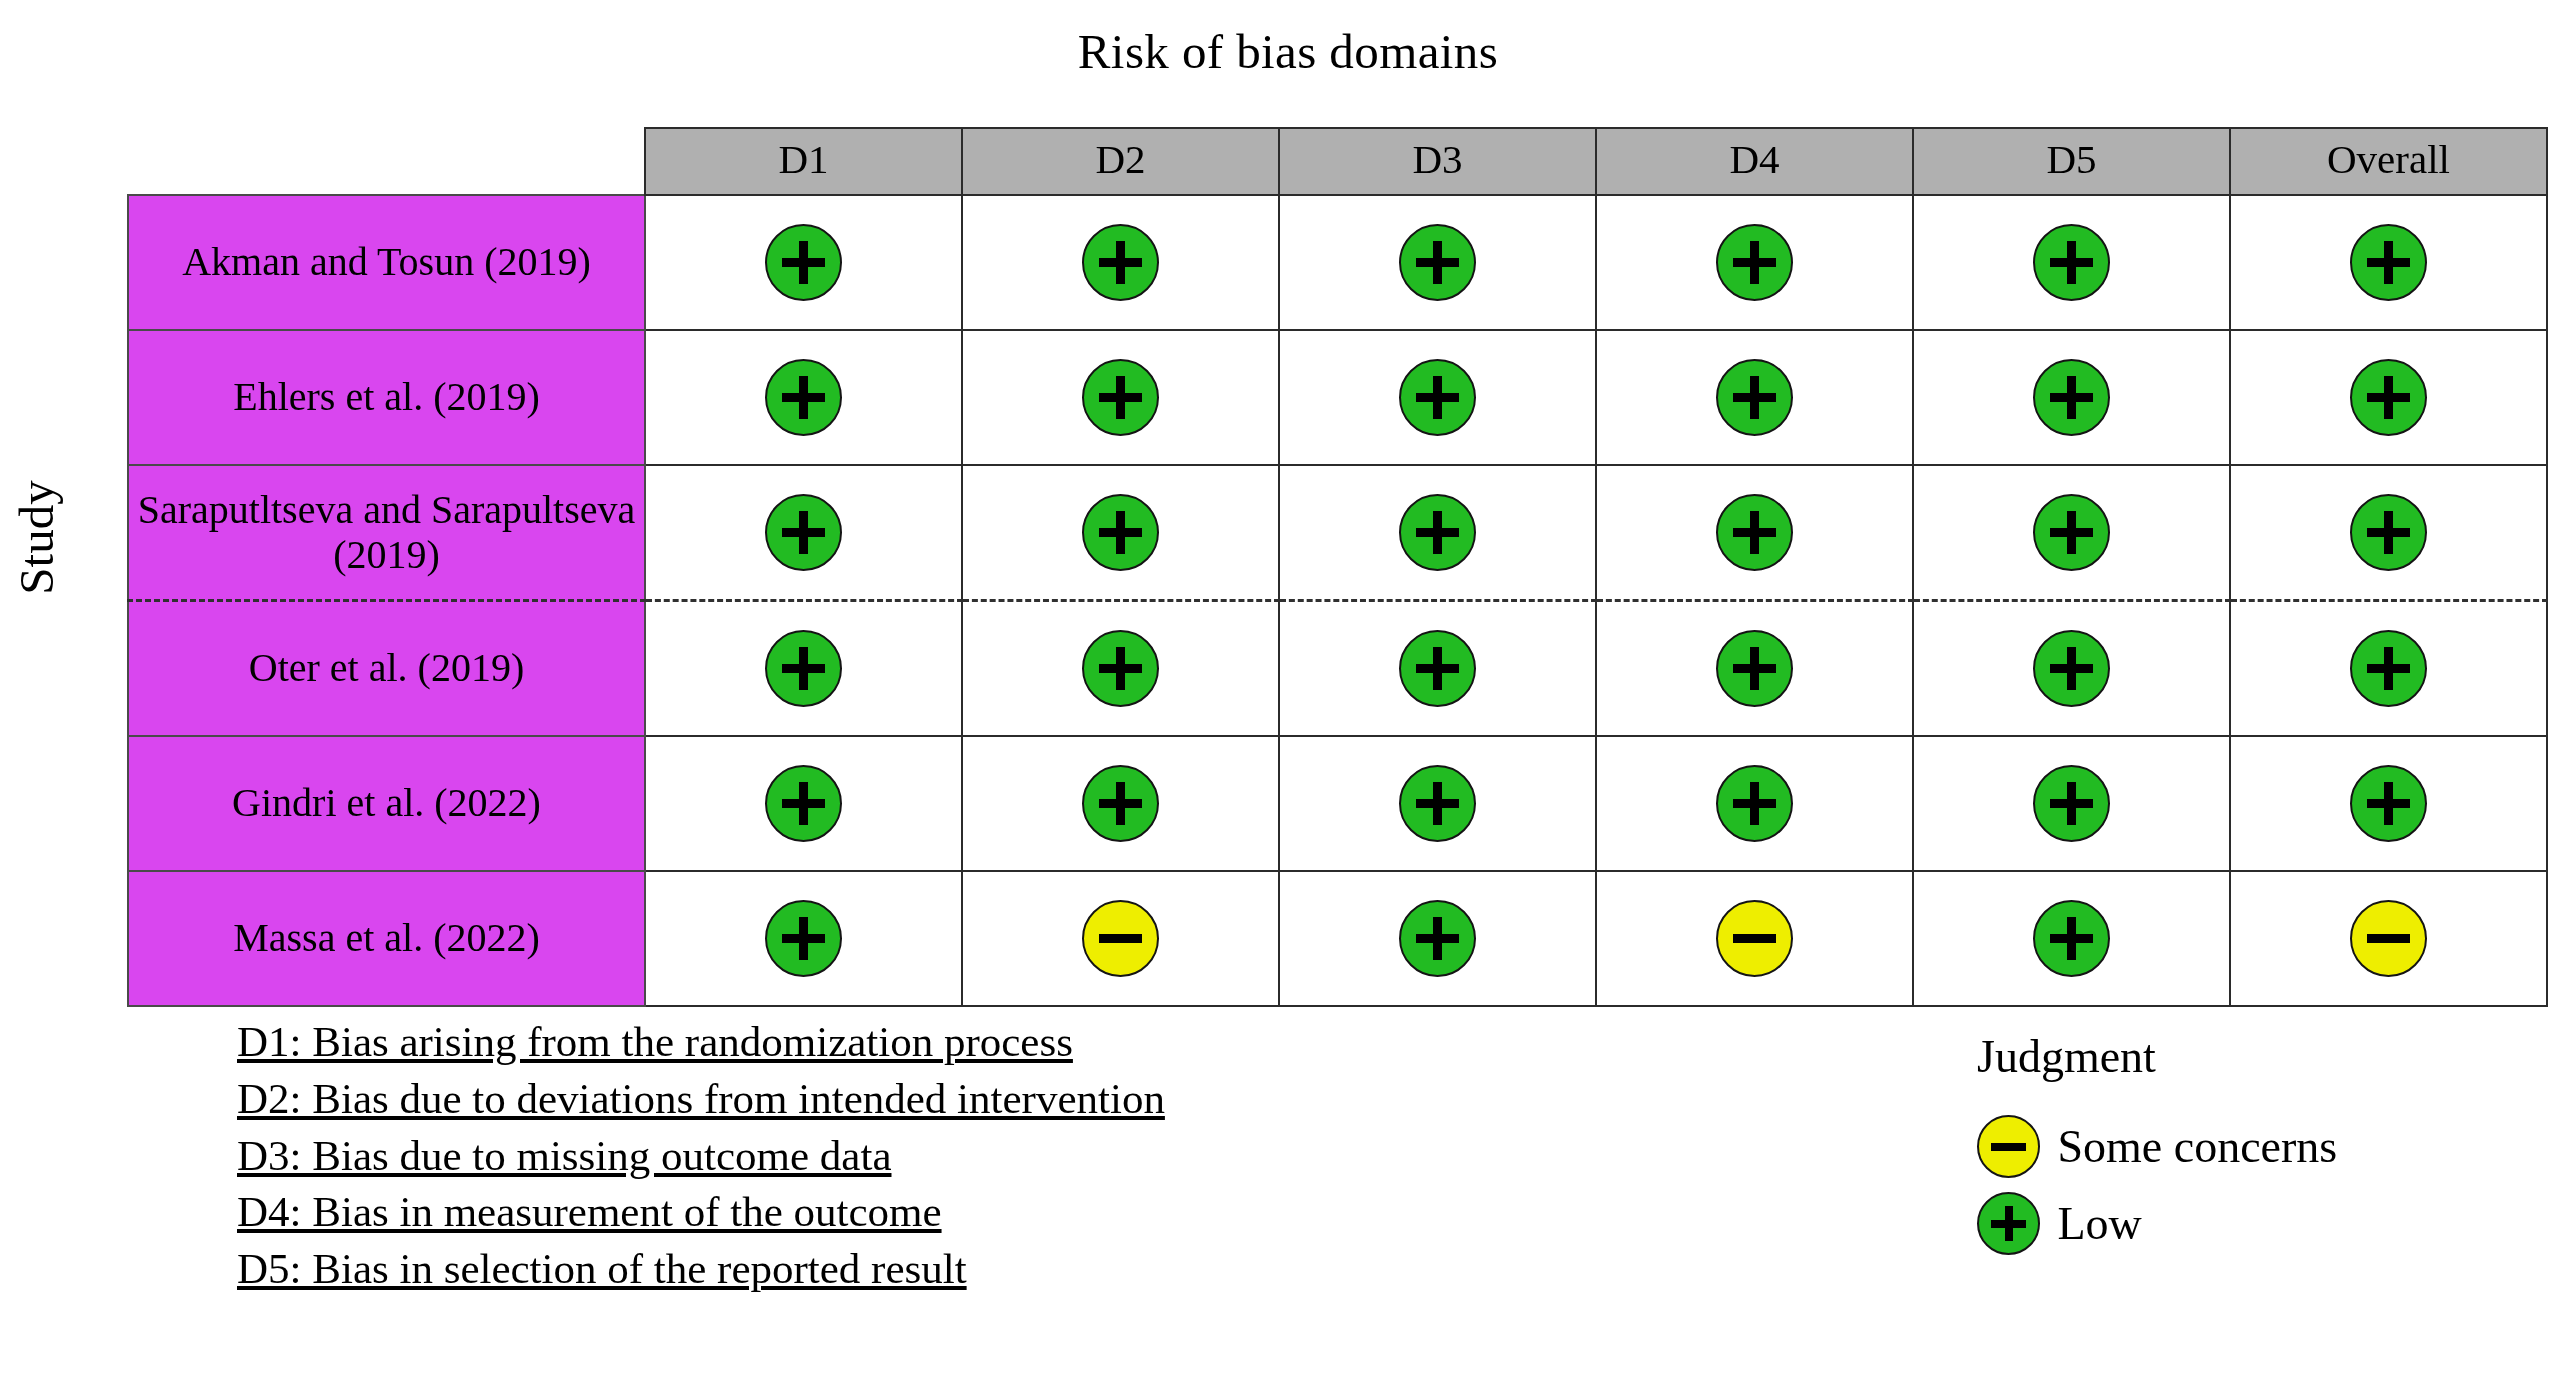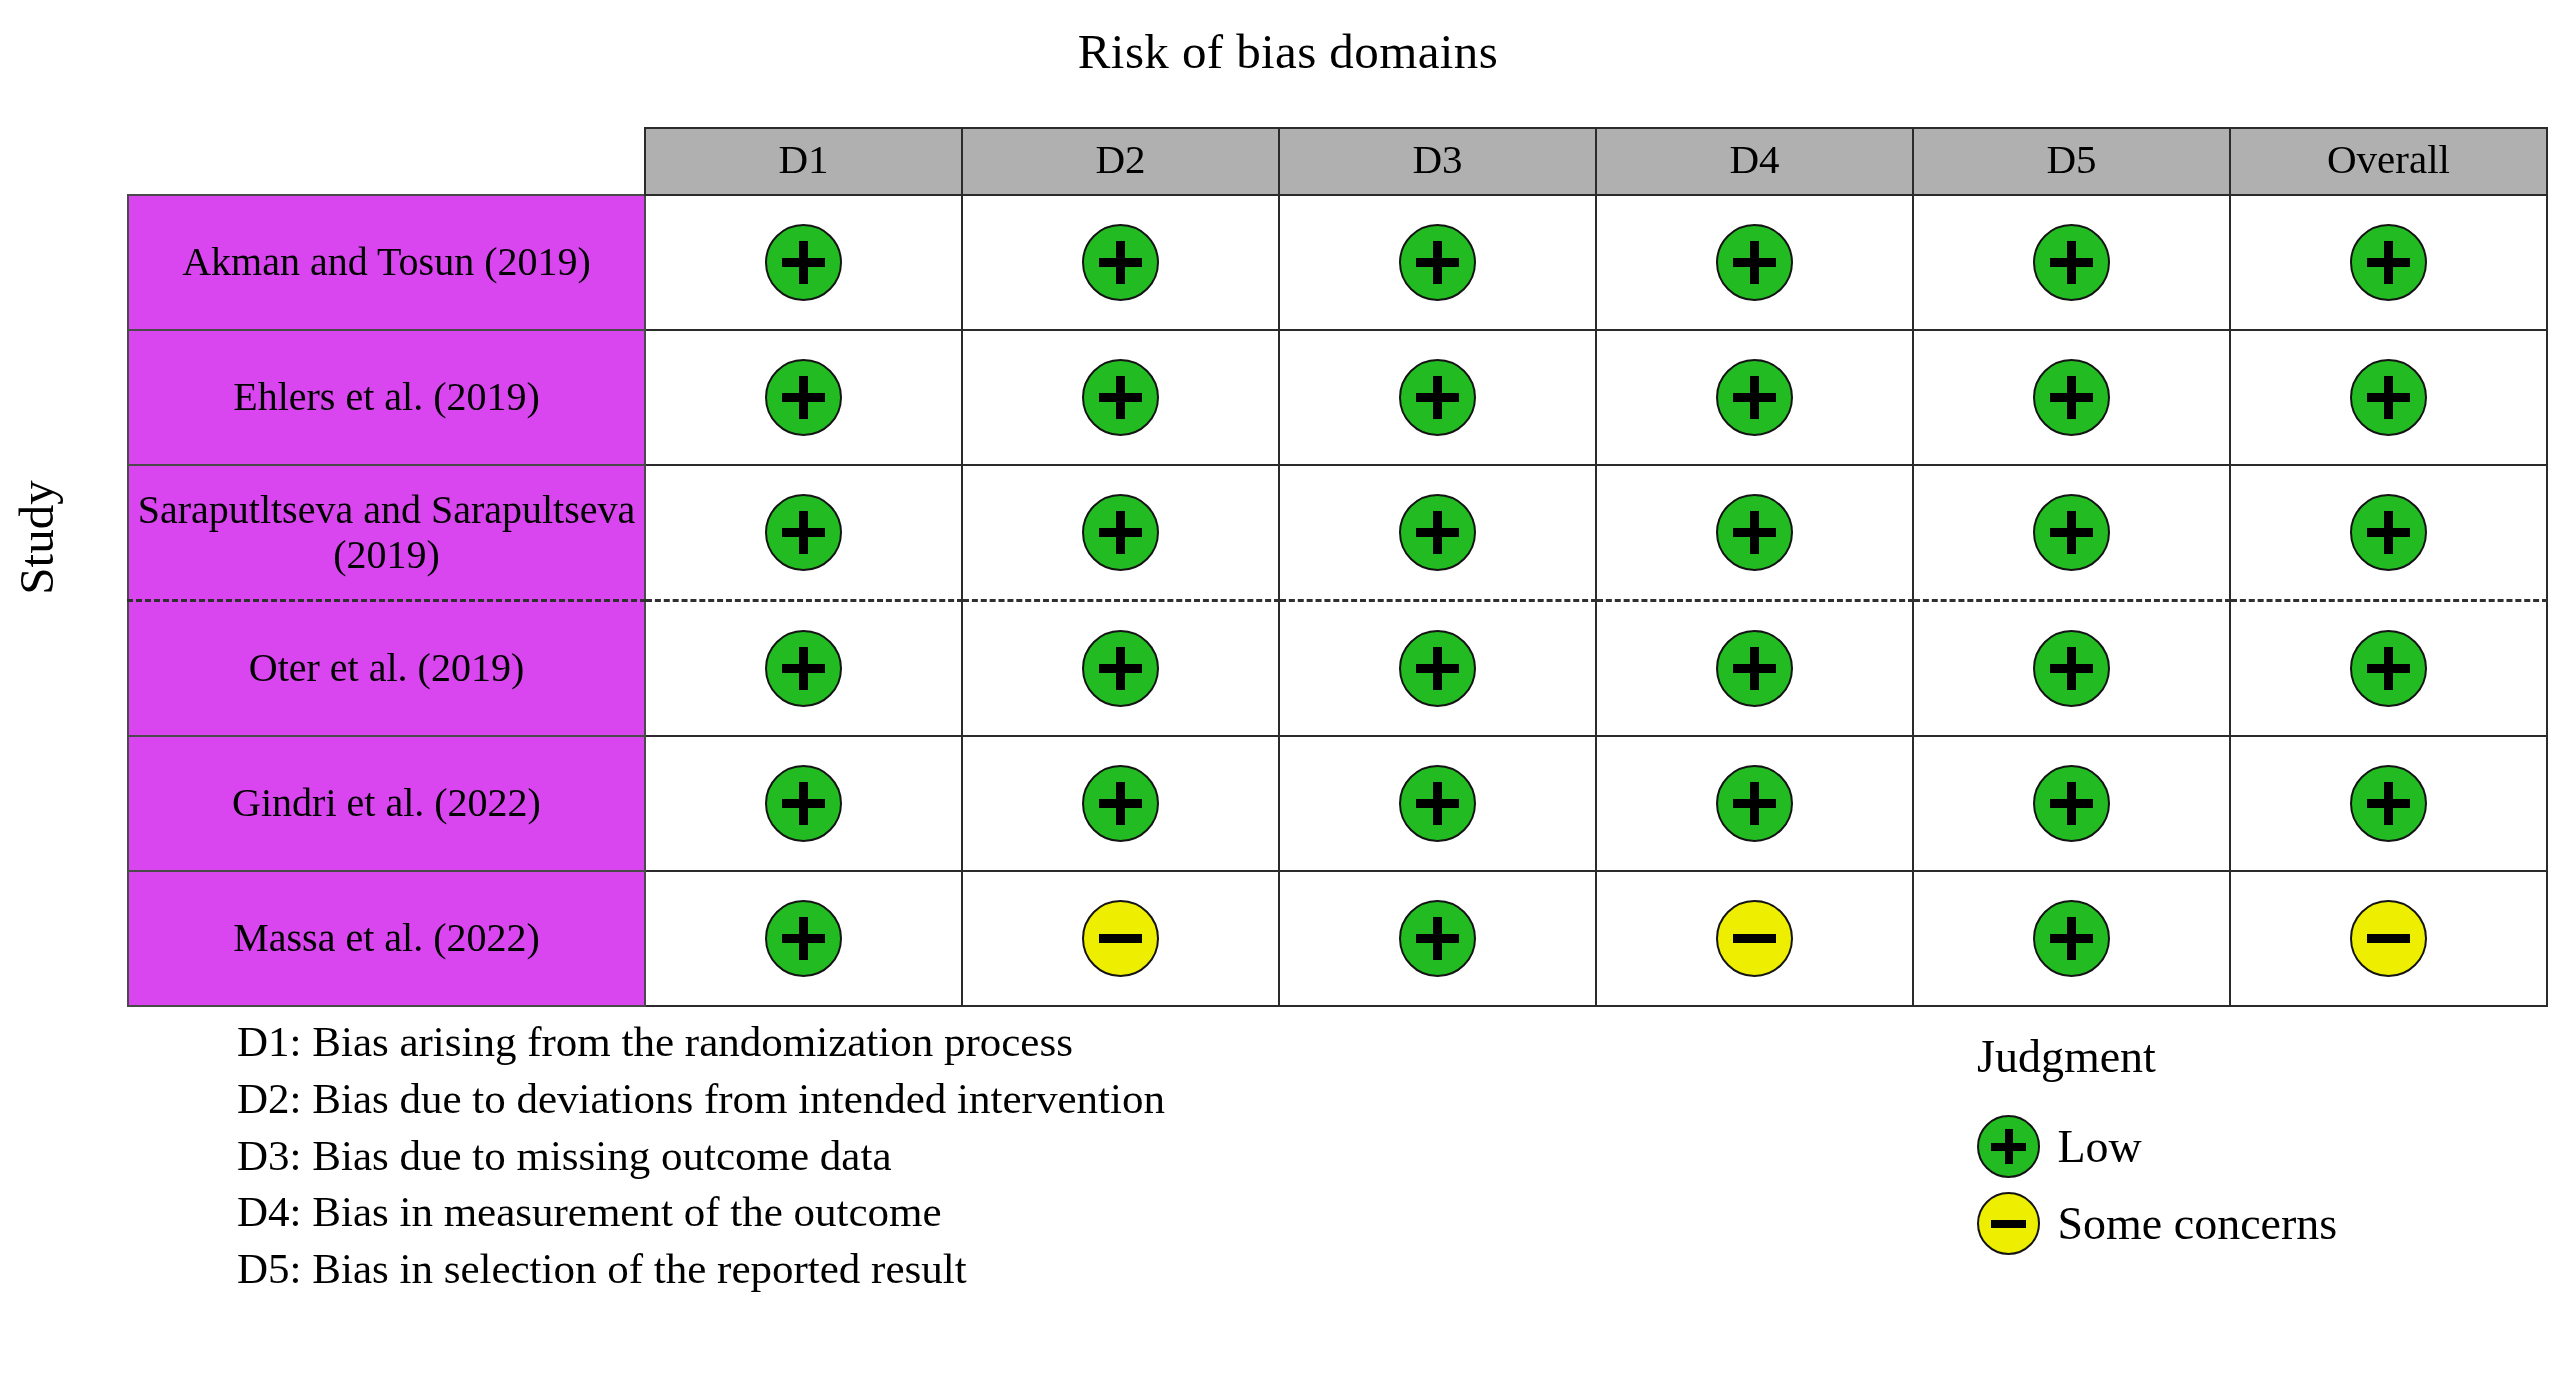--- a/index.html
+++ b/index.html
@@ -146,21 +146,21 @@
   }
 
   
   #footnotes {
     position: absolute;
     left: 237px;
     top: 1014px;
     font-size: 43px;
     line-height: 1.32;
   }
-  #footnotes .fn-line { white-space: nowrap; }
+  #footnotes .fn-line { white-space: nowrap; text-decoration: underline; }
 
   
   #legend {
     position: absolute;
     left: 1977px;
     top: 1034px;
     width: 525px;
   }
   #legend-title {
     font-size: 46px;
@@ -290,22 +290,22 @@
   <div class="fn-line">D2: Bias due to deviations from intended intervention</div>
   <div class="fn-line">D3: Bias due to missing outcome data</div>
   <div class="fn-line">D4: Bias in measurement of the outcome</div>
   <div class="fn-line">D5: Bias in selection of the reported result</div>
 </div>
 
 <div id="legend">
   <div id="legend-title">Judgment</div>
 
   <div class="legend-row">
+    <span class="bubble some"></span>
+    <span class="legend-label">Some concerns</span>
+  </div>
+
+  <div class="legend-row">
     <span class="bubble low"></span>
     <span class="legend-label">Low</span>
   </div>
-
-  <div class="legend-row">
-    <span class="bubble some"></span>
-    <span class="legend-label">Some concerns</span>
-  </div>
 </div>
 
 
 </body></html>

